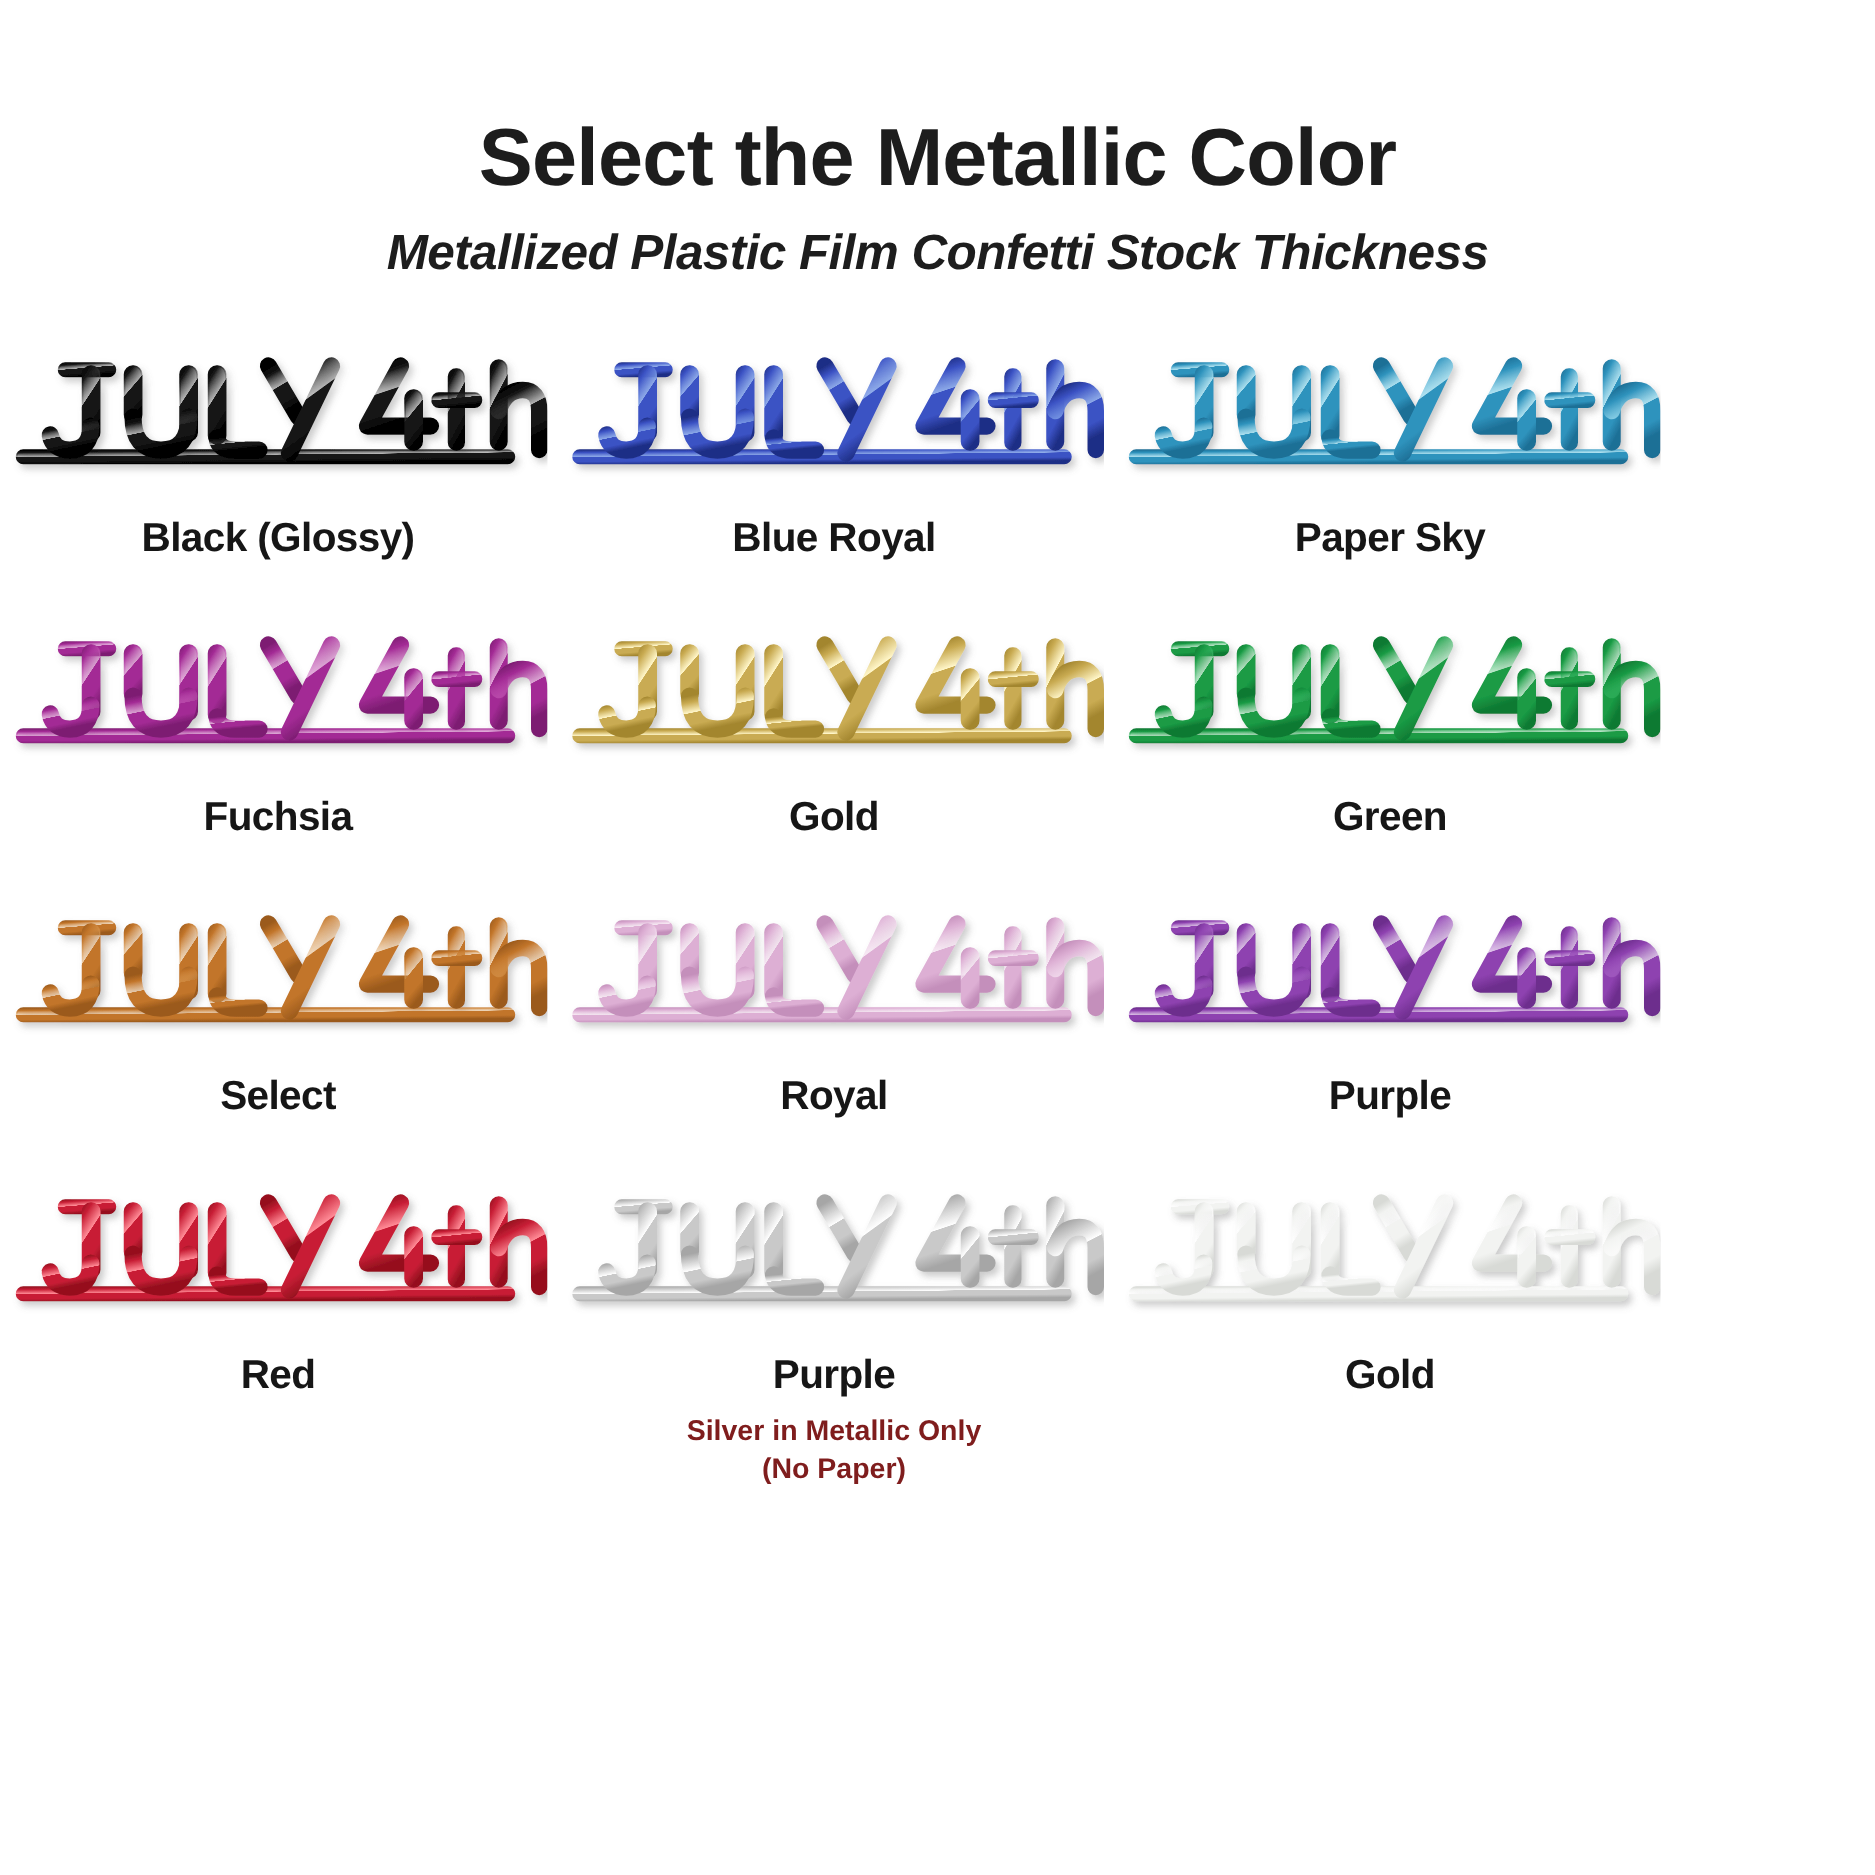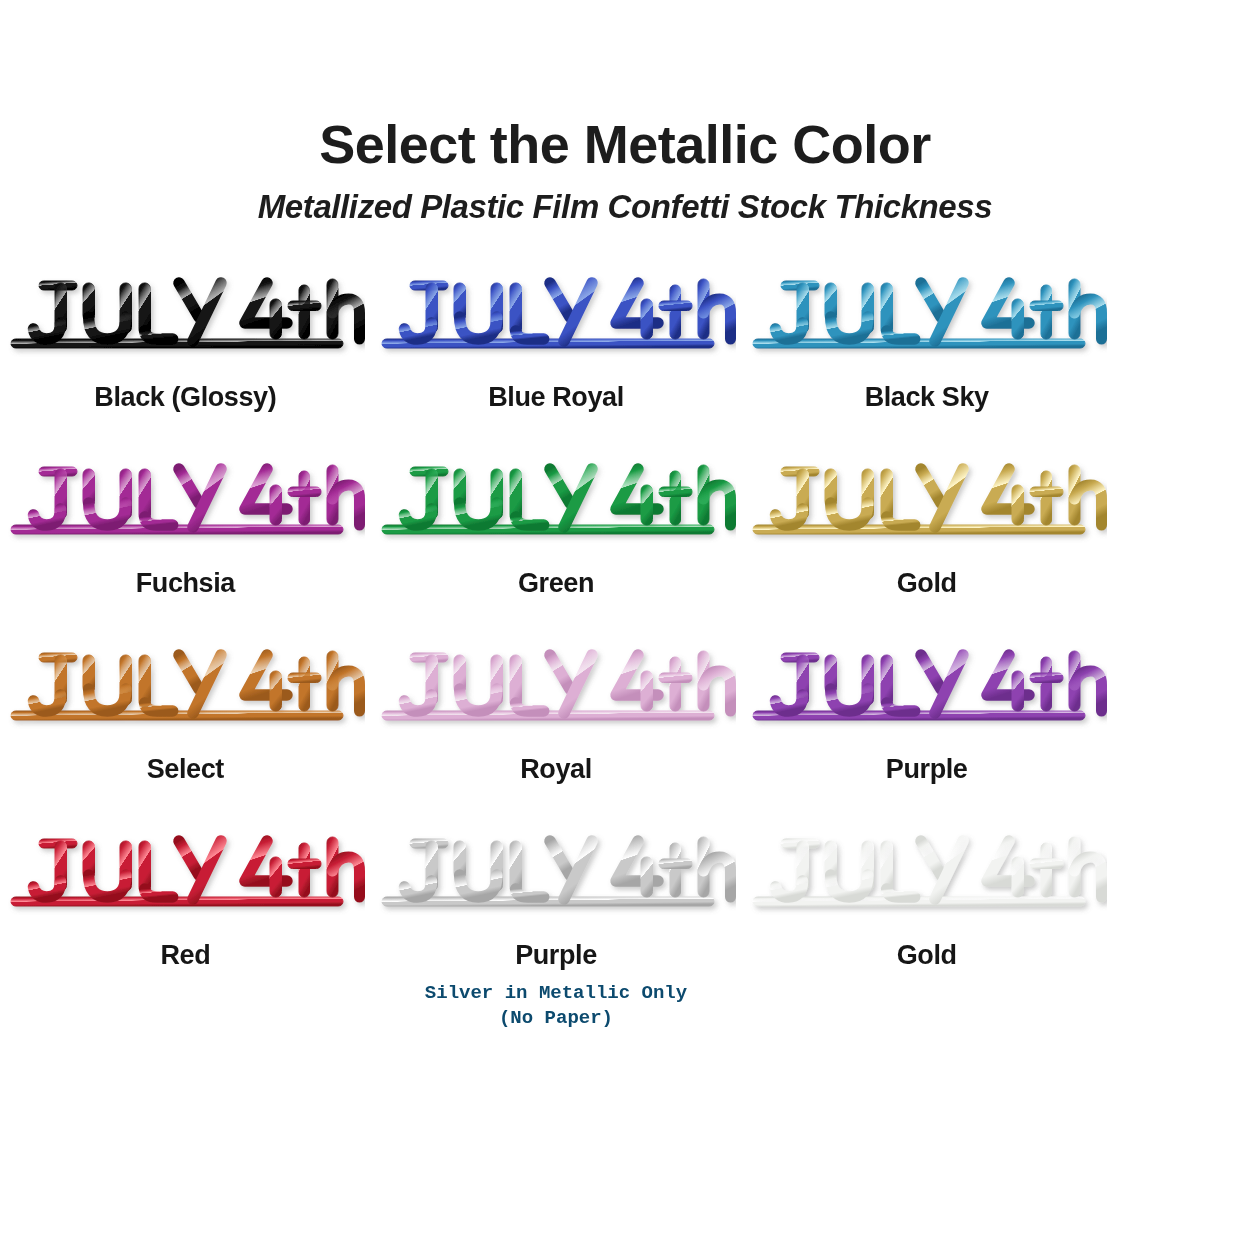--- a/index.html
+++ b/index.html
@@ -13,21 +13,21 @@
   }
 
   #page {
     width: 1250px;
     height: 1250px;
     position: relative;
     background: #fff;
   }
 
   
-  .header { text-align: center; padding-top: 116px; }
+  .header { text-align: center; padding-top: 77px; }
 
   .title {
     font-family: "Liberation Sans", sans-serif;
     font-size: 54px;
     font-weight: bold;
     color: #1d1d1d;
     letter-spacing: -0.5px;
     line-height: 1.05;
   }
 
@@ -73,24 +73,24 @@
     font-size: 27px;
     font-weight: bold;
     color: #161616;
     letter-spacing: -0.4px;
     margin-top: 22px;
     text-align: center;
     line-height: 1.1;
   }
 
   .note {
-    font-family: Liberation Mono, monospace;
+    font-family: Liberation Sans, sans-serif;
     font-size: 19px;
     font-weight: bold;
-    color: #0c4a6e;
+    color: #7f1d1d;
     text-align: center;
     line-height: 1.32;
     margin-top: 10px;
   }
 </style>
 </head>
 <body>
 
 <div id="page">
 
@@ -313,21 +313,21 @@
     <rect x="283" y="32" width="33" height="9.5" rx="4.5"></rect>
     <rect x="322" y="10" width="11" height="60" rx="5.5"></rect>
     <path d="M 327.5 44 q 4 -14 16 -14 q 11 0 11 14 l 0 26" fill="none" stroke-width="11" stroke-linecap="round"></path>
               </g>
     </g>
     <g clip-path="url(#cp2)">
       <rect x="0" y="0" width="360" height="92" fill="url(#gs2)"></rect>
     </g>
   </svg>
         </div>
-        <div class="label">Black Sky</div>
+        <div class="label">Paper Sky</div>
       </div>
       <div class="swatch">
         <div class="art" aria-label="JULY 4th">
   <svg viewBox="0 0 360 92" width="360" height="92" xmlns="http://www.w3.org/2000/svg">
     <defs>
 
     <linearGradient id="g3" x1="0" y1="0" x2="0.35" y2="1">
       <stop offset="0%" stop-color="#7d1d72"></stop>
       <stop offset="18%" stop-color="#a32b95"></stop>
       <stop offset="46%" stop-color="#cc63bd" stop-opacity="0.5"></stop>
@@ -394,20 +394,94 @@
     </g>
   </svg>
         </div>
         <div class="label">Fuchsia</div>
       </div>
       <div class="swatch">
         <div class="art" aria-label="JULY 4th">
   <svg viewBox="0 0 360 92" width="360" height="92" xmlns="http://www.w3.org/2000/svg">
     <defs>
 
+    <linearGradient id="g4" x1="0" y1="0" x2="0.35" y2="1">
+      <stop offset="0%" stop-color="#a3862f"></stop>
+      <stop offset="18%" stop-color="#c9ab52"></stop>
+      <stop offset="46%" stop-color="#fff6c9" stop-opacity="1"></stop>
+      <stop offset="47%" stop-color="#c9ab52"></stop>
+      <stop offset="78%" stop-color="#c9ab52"></stop>
+      <stop offset="100%" stop-color="#a3862f"></stop>
+    </linearGradient>
+    <linearGradient id="gs4" x1="0" y1="0" x2="1" y2="0.2">
+      <stop offset="0%" stop-color="#fff6c9" stop-opacity="0"></stop>
+      <stop offset="44%" stop-color="#fff6c9" stop-opacity="0.9"></stop>
+      <stop offset="52%" stop-color="#fff6c9" stop-opacity="0"></stop>
+      <stop offset="74%" stop-color="#fff6c9" stop-opacity="0"></stop>
+      <stop offset="80%" stop-color="#fff6c9" stop-opacity="0.75"></stop>
+      <stop offset="87%" stop-color="#fff6c9" stop-opacity="0"></stop>
+    </linearGradient>
+      <filter id="sh4" x="-20%" y="-20%" width="150%" height="160%">
+        <feDropShadow dx="2.5" dy="3" stdDeviation="2.4" flood-color="#6b6b6b" flood-opacity="0.35"></feDropShadow>
+      </filter>
+      <clipPath id="cp4">
+        <g>
+                  <rect x="6" y="70" width="332" height="9" rx="4.5"></rect>
+    <rect x="34" y="12" width="38" height="9" rx="4.5"></rect>
+    <rect x="50" y="14" width="11.5" height="50" rx="5.5"></rect>
+    <path d="M 55.5 54 q 0 16 -14 16 q -11 0 -13 -10" fill="none" stroke-width="11.5" stroke-linecap="round"></path>
+    <rect x="78" y="14" width="11.5" height="38" rx="5.5"></rect>
+    <rect x="115" y="14" width="11.5" height="50" rx="5.5"></rect>
+    <path d="M 83.7 48 q 0 22 18.6 22 q 18.6 0 18.6 -22" fill="none" stroke-width="11.5" stroke-linecap="round"></path>
+    <rect x="134" y="14" width="11.5" height="52" rx="5.5"></rect>
+    <path d="M 139.7 62 q 1 8 12 8 l 16 0" fill="none" stroke-width="11.5" stroke-linecap="round"></path>
+    <path d="M 174 14 L 194 48" fill="none" stroke-width="11.5" stroke-linecap="round"></path>
+    <path d="M 216 14 L 188 72" fill="none" stroke-width="11.5" stroke-linecap="round"></path>
+    <path d="M 262 14 L 240 54 L 282 54" fill="none" stroke-width="11.5" stroke-linecap="round" stroke-linejoin="round"></path>
+    <rect x="265" y="30" width="11.5" height="40" rx="5.5"></rect>
+    <rect x="294" y="16" width="10.5" height="54" rx="5"></rect>
+    <rect x="283" y="32" width="33" height="9.5" rx="4.5"></rect>
+    <rect x="322" y="10" width="11" height="60" rx="5.5"></rect>
+    <path d="M 327.5 44 q 4 -14 16 -14 q 11 0 11 14 l 0 26" fill="none" stroke-width="11" stroke-linecap="round"></path>
+                </g>
+      </clipPath>
+    </defs>
+    <g filter="url(#sh4)">
+      <g fill="url(#g4)" stroke="url(#g4)">
+                <rect x="6" y="70" width="332" height="9" rx="4.5"></rect>
+    <rect x="34" y="12" width="38" height="9" rx="4.5"></rect>
+    <rect x="50" y="14" width="11.5" height="50" rx="5.5"></rect>
+    <path d="M 55.5 54 q 0 16 -14 16 q -11 0 -13 -10" fill="none" stroke-width="11.5" stroke-linecap="round"></path>
+    <rect x="78" y="14" width="11.5" height="38" rx="5.5"></rect>
+    <rect x="115" y="14" width="11.5" height="50" rx="5.5"></rect>
+    <path d="M 83.7 48 q 0 22 18.6 22 q 18.6 0 18.6 -22" fill="none" stroke-width="11.5" stroke-linecap="round"></path>
+    <rect x="134" y="14" width="11.5" height="52" rx="5.5"></rect>
+    <path d="M 139.7 62 q 1 8 12 8 l 16 0" fill="none" stroke-width="11.5" stroke-linecap="round"></path>
+    <path d="M 174 14 L 194 48" fill="none" stroke-width="11.5" stroke-linecap="round"></path>
+    <path d="M 216 14 L 188 72" fill="none" stroke-width="11.5" stroke-linecap="round"></path>
+    <path d="M 262 14 L 240 54 L 282 54" fill="none" stroke-width="11.5" stroke-linecap="round" stroke-linejoin="round"></path>
+    <rect x="265" y="30" width="11.5" height="40" rx="5.5"></rect>
+    <rect x="294" y="16" width="10.5" height="54" rx="5"></rect>
+    <rect x="283" y="32" width="33" height="9.5" rx="4.5"></rect>
+    <rect x="322" y="10" width="11" height="60" rx="5.5"></rect>
+    <path d="M 327.5 44 q 4 -14 16 -14 q 11 0 11 14 l 0 26" fill="none" stroke-width="11" stroke-linecap="round"></path>
+              </g>
+    </g>
+    <g clip-path="url(#cp4)">
+      <rect x="0" y="0" width="360" height="92" fill="url(#gs4)"></rect>
+    </g>
+  </svg>
+        </div>
+        <div class="label">Gold</div>
+      </div>
+      <div class="swatch">
+        <div class="art" aria-label="JULY 4th">
+  <svg viewBox="0 0 360 92" width="360" height="92" xmlns="http://www.w3.org/2000/svg">
+    <defs>
+
     <linearGradient id="g5" x1="0" y1="0" x2="0.35" y2="1">
       <stop offset="0%" stop-color="#0f7a33"></stop>
       <stop offset="18%" stop-color="#1a9b45"></stop>
       <stop offset="46%" stop-color="#47c473" stop-opacity="0.35"></stop>
       <stop offset="47%" stop-color="#1a9b45"></stop>
       <stop offset="78%" stop-color="#1a9b45"></stop>
       <stop offset="100%" stop-color="#0f7a33"></stop>
     </linearGradient>
     <linearGradient id="gs5" x1="0" y1="0" x2="1" y2="0.2">
       <stop offset="0%" stop-color="#47c473" stop-opacity="0"></stop>
@@ -468,94 +542,20 @@
     </g>
   </svg>
         </div>
         <div class="label">Green</div>
       </div>
       <div class="swatch">
         <div class="art" aria-label="JULY 4th">
   <svg viewBox="0 0 360 92" width="360" height="92" xmlns="http://www.w3.org/2000/svg">
     <defs>
 
-    <linearGradient id="g4" x1="0" y1="0" x2="0.35" y2="1">
-      <stop offset="0%" stop-color="#a3862f"></stop>
-      <stop offset="18%" stop-color="#c9ab52"></stop>
-      <stop offset="46%" stop-color="#fff6c9" stop-opacity="1"></stop>
-      <stop offset="47%" stop-color="#c9ab52"></stop>
-      <stop offset="78%" stop-color="#c9ab52"></stop>
-      <stop offset="100%" stop-color="#a3862f"></stop>
-    </linearGradient>
-    <linearGradient id="gs4" x1="0" y1="0" x2="1" y2="0.2">
-      <stop offset="0%" stop-color="#fff6c9" stop-opacity="0"></stop>
-      <stop offset="44%" stop-color="#fff6c9" stop-opacity="0.9"></stop>
-      <stop offset="52%" stop-color="#fff6c9" stop-opacity="0"></stop>
-      <stop offset="74%" stop-color="#fff6c9" stop-opacity="0"></stop>
-      <stop offset="80%" stop-color="#fff6c9" stop-opacity="0.75"></stop>
-      <stop offset="87%" stop-color="#fff6c9" stop-opacity="0"></stop>
-    </linearGradient>
-      <filter id="sh4" x="-20%" y="-20%" width="150%" height="160%">
-        <feDropShadow dx="2.5" dy="3" stdDeviation="2.4" flood-color="#6b6b6b" flood-opacity="0.35"></feDropShadow>
-      </filter>
-      <clipPath id="cp4">
-        <g>
-                  <rect x="6" y="70" width="332" height="9" rx="4.5"></rect>
-    <rect x="34" y="12" width="38" height="9" rx="4.5"></rect>
-    <rect x="50" y="14" width="11.5" height="50" rx="5.5"></rect>
-    <path d="M 55.5 54 q 0 16 -14 16 q -11 0 -13 -10" fill="none" stroke-width="11.5" stroke-linecap="round"></path>
-    <rect x="78" y="14" width="11.5" height="38" rx="5.5"></rect>
-    <rect x="115" y="14" width="11.5" height="50" rx="5.5"></rect>
-    <path d="M 83.7 48 q 0 22 18.6 22 q 18.6 0 18.6 -22" fill="none" stroke-width="11.5" stroke-linecap="round"></path>
-    <rect x="134" y="14" width="11.5" height="52" rx="5.5"></rect>
-    <path d="M 139.7 62 q 1 8 12 8 l 16 0" fill="none" stroke-width="11.5" stroke-linecap="round"></path>
-    <path d="M 174 14 L 194 48" fill="none" stroke-width="11.5" stroke-linecap="round"></path>
-    <path d="M 216 14 L 188 72" fill="none" stroke-width="11.5" stroke-linecap="round"></path>
-    <path d="M 262 14 L 240 54 L 282 54" fill="none" stroke-width="11.5" stroke-linecap="round" stroke-linejoin="round"></path>
-    <rect x="265" y="30" width="11.5" height="40" rx="5.5"></rect>
-    <rect x="294" y="16" width="10.5" height="54" rx="5"></rect>
-    <rect x="283" y="32" width="33" height="9.5" rx="4.5"></rect>
-    <rect x="322" y="10" width="11" height="60" rx="5.5"></rect>
-    <path d="M 327.5 44 q 4 -14 16 -14 q 11 0 11 14 l 0 26" fill="none" stroke-width="11" stroke-linecap="round"></path>
-                </g>
-      </clipPath>
-    </defs>
-    <g filter="url(#sh4)">
-      <g fill="url(#g4)" stroke="url(#g4)">
-                <rect x="6" y="70" width="332" height="9" rx="4.5"></rect>
-    <rect x="34" y="12" width="38" height="9" rx="4.5"></rect>
-    <rect x="50" y="14" width="11.5" height="50" rx="5.5"></rect>
-    <path d="M 55.5 54 q 0 16 -14 16 q -11 0 -13 -10" fill="none" stroke-width="11.5" stroke-linecap="round"></path>
-    <rect x="78" y="14" width="11.5" height="38" rx="5.5"></rect>
-    <rect x="115" y="14" width="11.5" height="50" rx="5.5"></rect>
-    <path d="M 83.7 48 q 0 22 18.6 22 q 18.6 0 18.6 -22" fill="none" stroke-width="11.5" stroke-linecap="round"></path>
-    <rect x="134" y="14" width="11.5" height="52" rx="5.5"></rect>
-    <path d="M 139.7 62 q 1 8 12 8 l 16 0" fill="none" stroke-width="11.5" stroke-linecap="round"></path>
-    <path d="M 174 14 L 194 48" fill="none" stroke-width="11.5" stroke-linecap="round"></path>
-    <path d="M 216 14 L 188 72" fill="none" stroke-width="11.5" stroke-linecap="round"></path>
-    <path d="M 262 14 L 240 54 L 282 54" fill="none" stroke-width="11.5" stroke-linecap="round" stroke-linejoin="round"></path>
-    <rect x="265" y="30" width="11.5" height="40" rx="5.5"></rect>
-    <rect x="294" y="16" width="10.5" height="54" rx="5"></rect>
-    <rect x="283" y="32" width="33" height="9.5" rx="4.5"></rect>
-    <rect x="322" y="10" width="11" height="60" rx="5.5"></rect>
-    <path d="M 327.5 44 q 4 -14 16 -14 q 11 0 11 14 l 0 26" fill="none" stroke-width="11" stroke-linecap="round"></path>
-              </g>
-    </g>
-    <g clip-path="url(#cp4)">
-      <rect x="0" y="0" width="360" height="92" fill="url(#gs4)"></rect>
-    </g>
-  </svg>
-        </div>
-        <div class="label">Gold</div>
-      </div>
-      <div class="swatch">
-        <div class="art" aria-label="JULY 4th">
-  <svg viewBox="0 0 360 92" width="360" height="92" xmlns="http://www.w3.org/2000/svg">
-    <defs>
-
     <linearGradient id="g6" x1="0" y1="0" x2="0.35" y2="1">
       <stop offset="0%" stop-color="#9b5a1c"></stop>
       <stop offset="18%" stop-color="#c2752a"></stop>
       <stop offset="46%" stop-color="#e0a35c" stop-opacity="0.4"></stop>
       <stop offset="47%" stop-color="#c2752a"></stop>
       <stop offset="78%" stop-color="#c2752a"></stop>
       <stop offset="100%" stop-color="#9b5a1c"></stop>
     </linearGradient>
     <linearGradient id="gs6" x1="0" y1="0" x2="1" y2="0.2">
       <stop offset="0%" stop-color="#e0a35c" stop-opacity="0"></stop>

